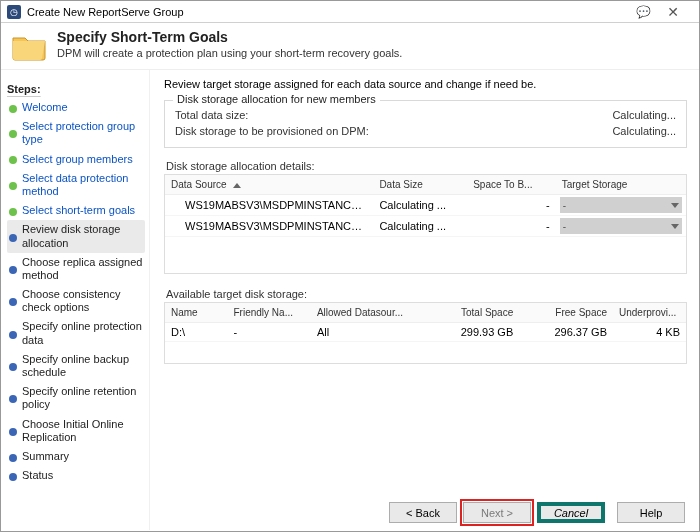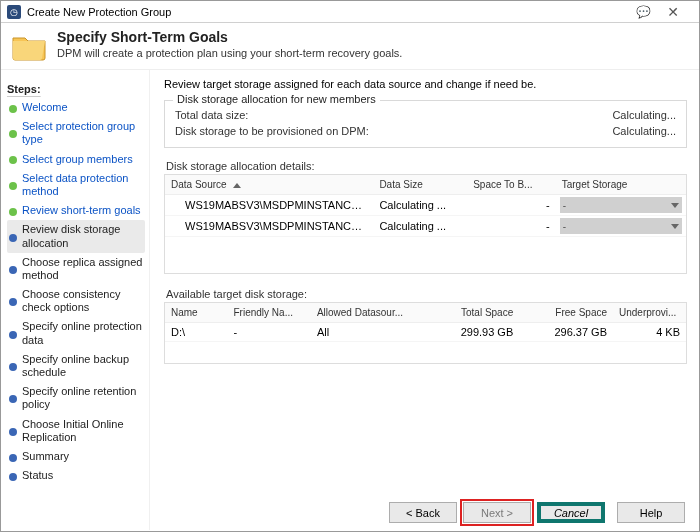--- a/index.html
+++ b/index.html
@@ -55,21 +55,21 @@
 .btn { width:68px; height:21px; border:1px solid #adadad; background:#e9e9e9; font-size:11px; display:flex; align-items:center; justify-content:center; cursor:pointer;}
 .btn.primary-frame { outline: 2px solid #d22; outline-offset: 1px; }
 .btn.default { border:4px solid #0f766e;font-style:italic; }
 .btn.disabled { color:#7a7a7a; cursor:default;}
 </style>
 </head>
 <body>
 
 <div class="titlebar">
   <div class="ticon">◷</div>
-  <div class="title">Create New Protection Group</div>
+  <div class="title">Create New ReportServe Group</div>
   <div class="bubble">💬</div>
   <div class="close">✕</div>
 </div>
 
 <div class="banner">
   <div class="banner-row">
     <div class="folder-icon">
       <svg viewBox="0 0 36 30">
           <path d="M2 7h12l3 3h17v17a2 2 0 0 1-2 2H4a2 2 0 0 1-2-2z" fill="#f7c556" stroke="#c99326" stroke-width="1"></path>
           <path d="M2 10h32l-3 17a2 2 0 0 1-2 2H4a2 2 0 0 1-2-2z" fill="#f9d67a"></path>
@@ -97,21 +97,21 @@
         <li>
           <span class="bullet b-done"></span>
           <span class="step-link">Select group members</span>
         </li>
         <li>
           <span class="bullet b-done"></span>
           <span class="step-link">Select data protection method</span>
         </li>
         <li>
           <span class="bullet b-done"></span>
-          <span class="step-link">Review short-term goals</span>
+          <span class="step-link">Select short-term goals</span>
         </li>
         <li class="active">
           <span class="bullet b-pending"></span>
           <span class="step-normal">Review disk storage allocation</span>
         </li>
         <li>
           <span class="bullet b-pending"></span>
           <span class="step-normal">Choose replica assigned method</span>
         </li>
         <li>

